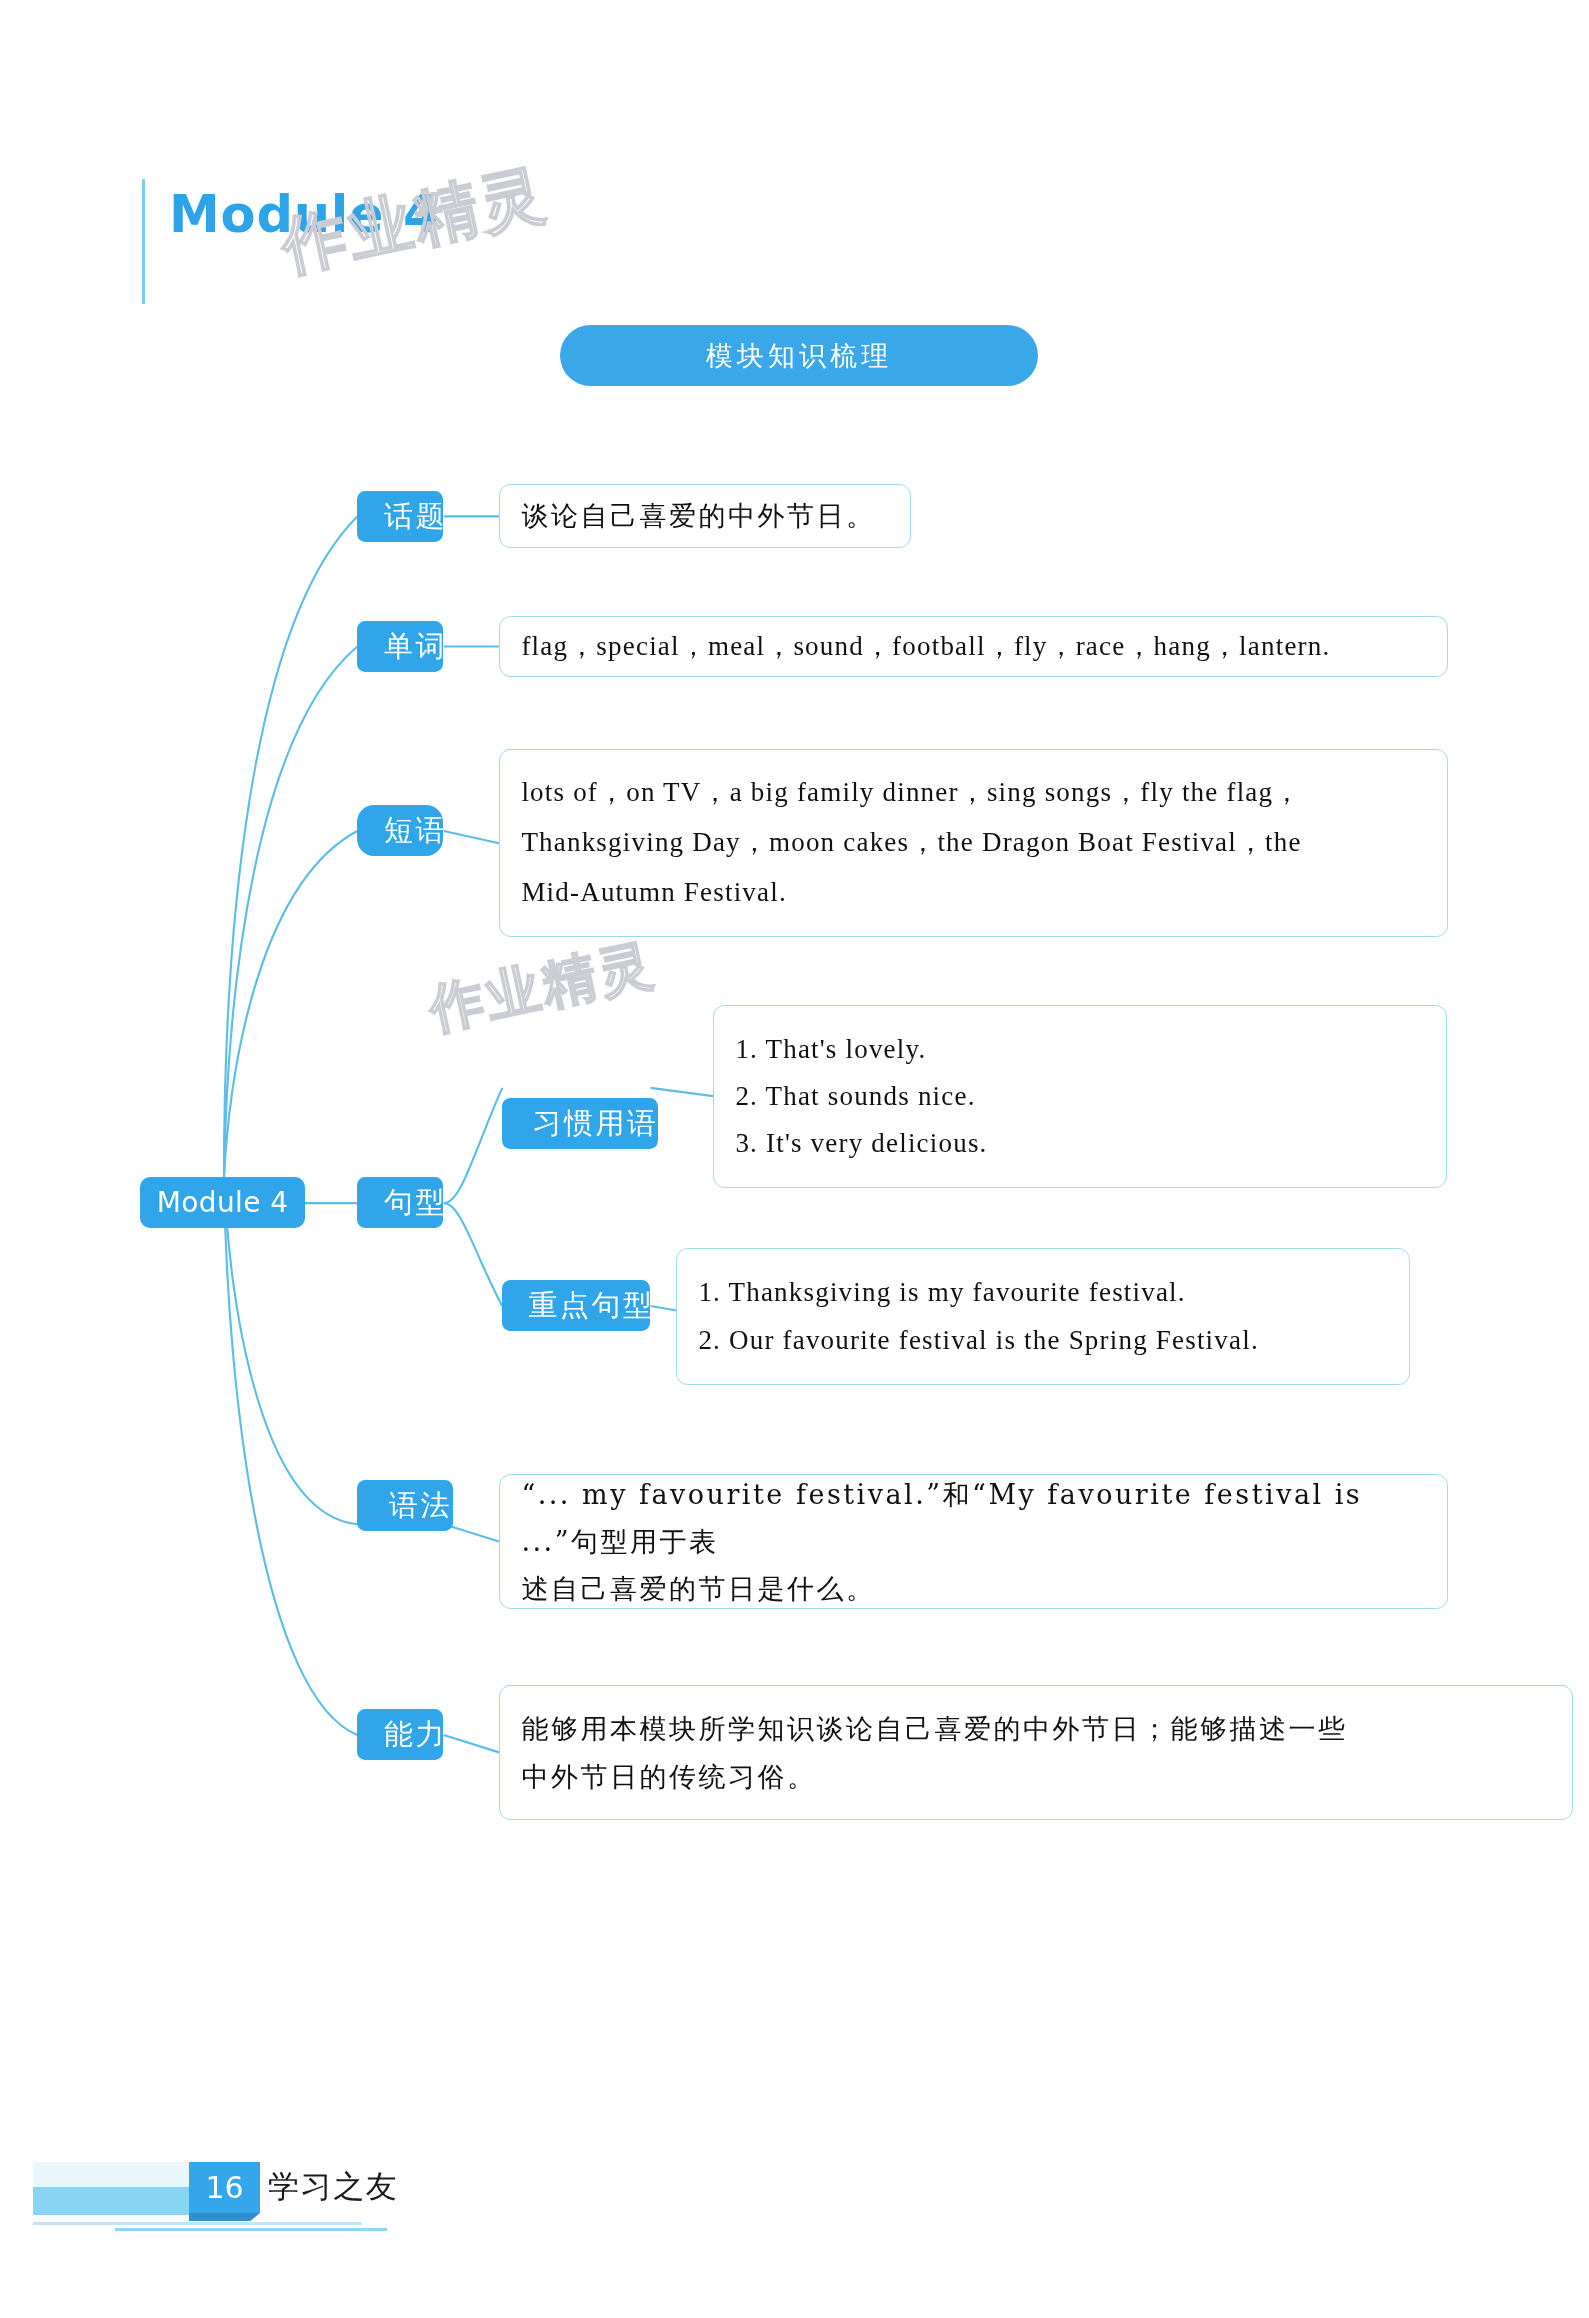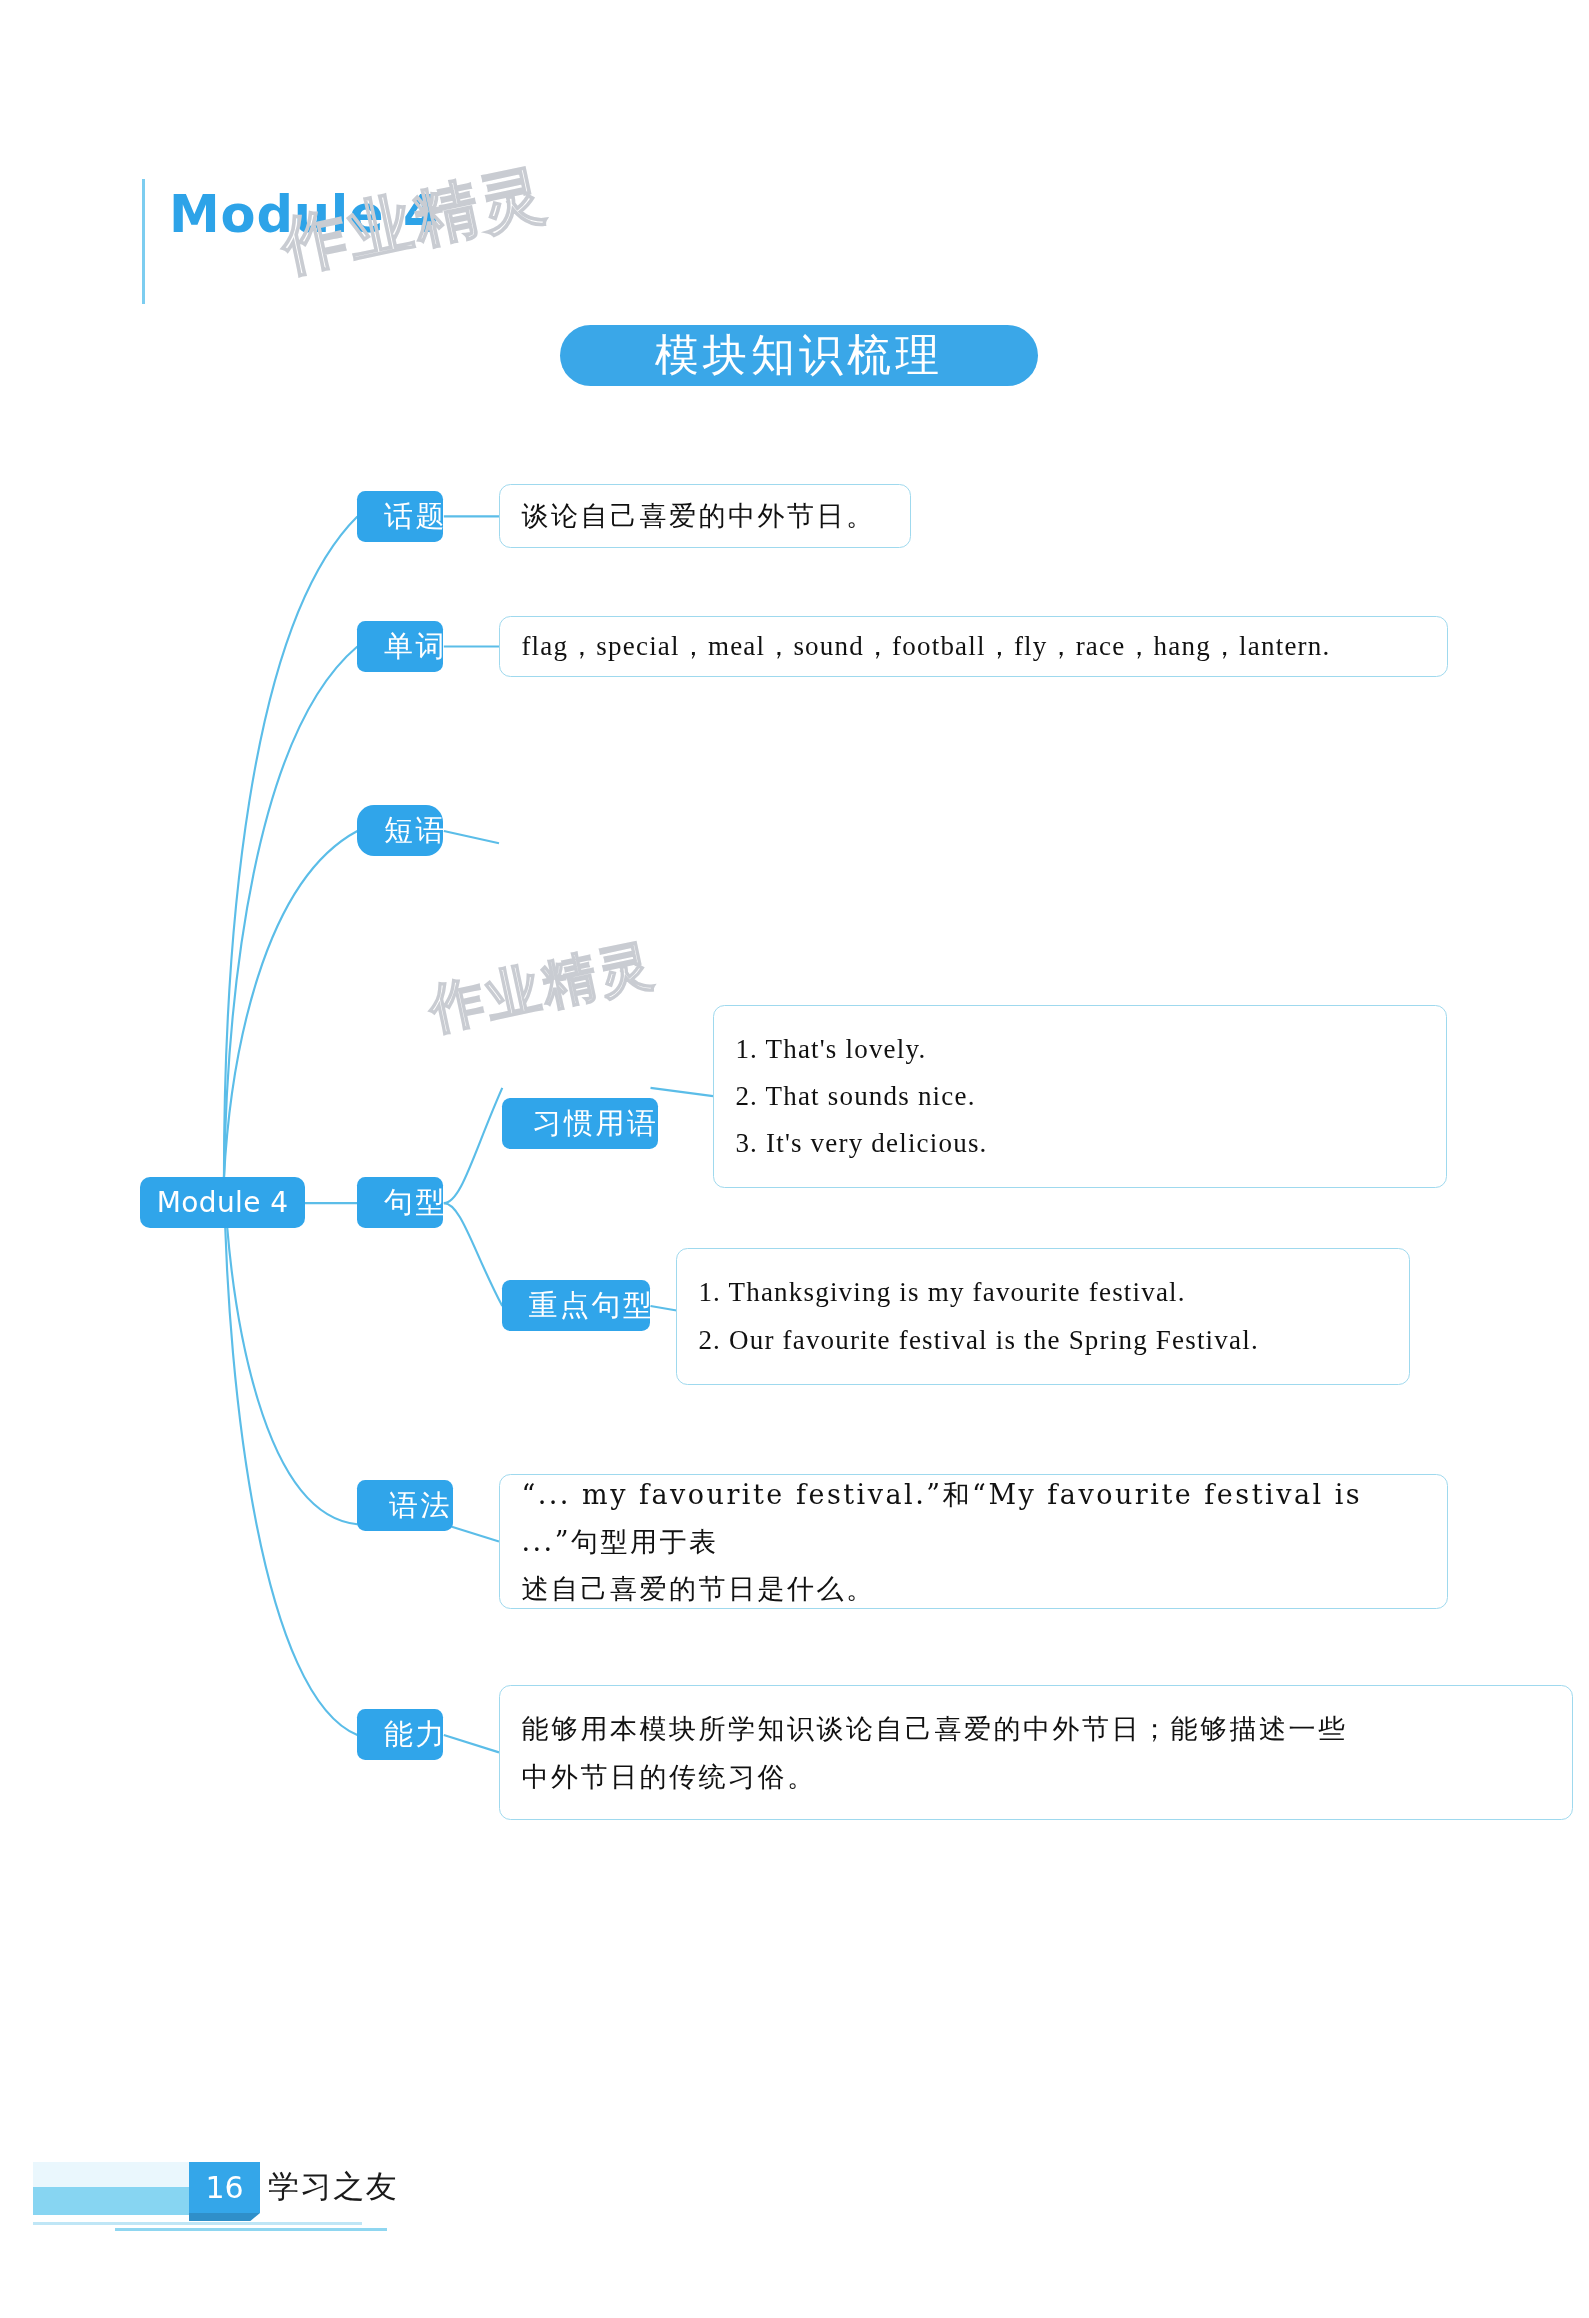--- a/index.html
+++ b/index.html
@@ -52,21 +52,21 @@
     width: 478px;
     height: 61px;
     background: #3aa7e8;
     border-radius: 30.5px;
     display: flex;
     align-items: center;
     justify-content: center;
   }
   .banner-text {
     font-family: Liberation Serif, serif;
-    font-size: 44px;
+    font-size: 27px;
     letter-spacing: 4.1px;
     color: #ffffff;
     white-space: nowrap;
   }
 
   
   .map-svg {
     position: absolute;
     left: 0; top: 0;
     width: 1590px;
@@ -280,20 +280,25 @@
   <div class="node node-cn node-keypat">重点句型</div>
 
   <div class="box box-topic">
     <span class="box-cn line">谈论自己喜爱的中外节日。</span>
   </div>
 
   <div class="box box-word">
     <span class="box-en line">flag，special，meal，sound，football，fly，race，hang，lantern.</span>
   </div>
 
+  <div class="box box-phrase">
+    <span class="box-en line">lots  of，on  TV，a  big  family  dinner，sing  songs，fly  the  flag，</span>
+    <span class="box-en line">Thanksgiving  Day，moon  cakes，the  Dragon  Boat  Festival，the</span>
+    <span class="box-en line">Mid-Autumn Festival.</span>
+  </div>
 
   <div class="box box-idiom">
     <span class="box-en line">1. That's lovely.</span>
     <span class="box-en line">2. That sounds nice.</span>
     <span class="box-en line">3. It's very delicious.</span>
   </div>
 
   <div class="box box-keypat">
     <span class="box-en line">1. Thanksgiving is my favourite festival.</span>
     <span class="box-en line">2. Our favourite festival is the Spring Festival.</span>

